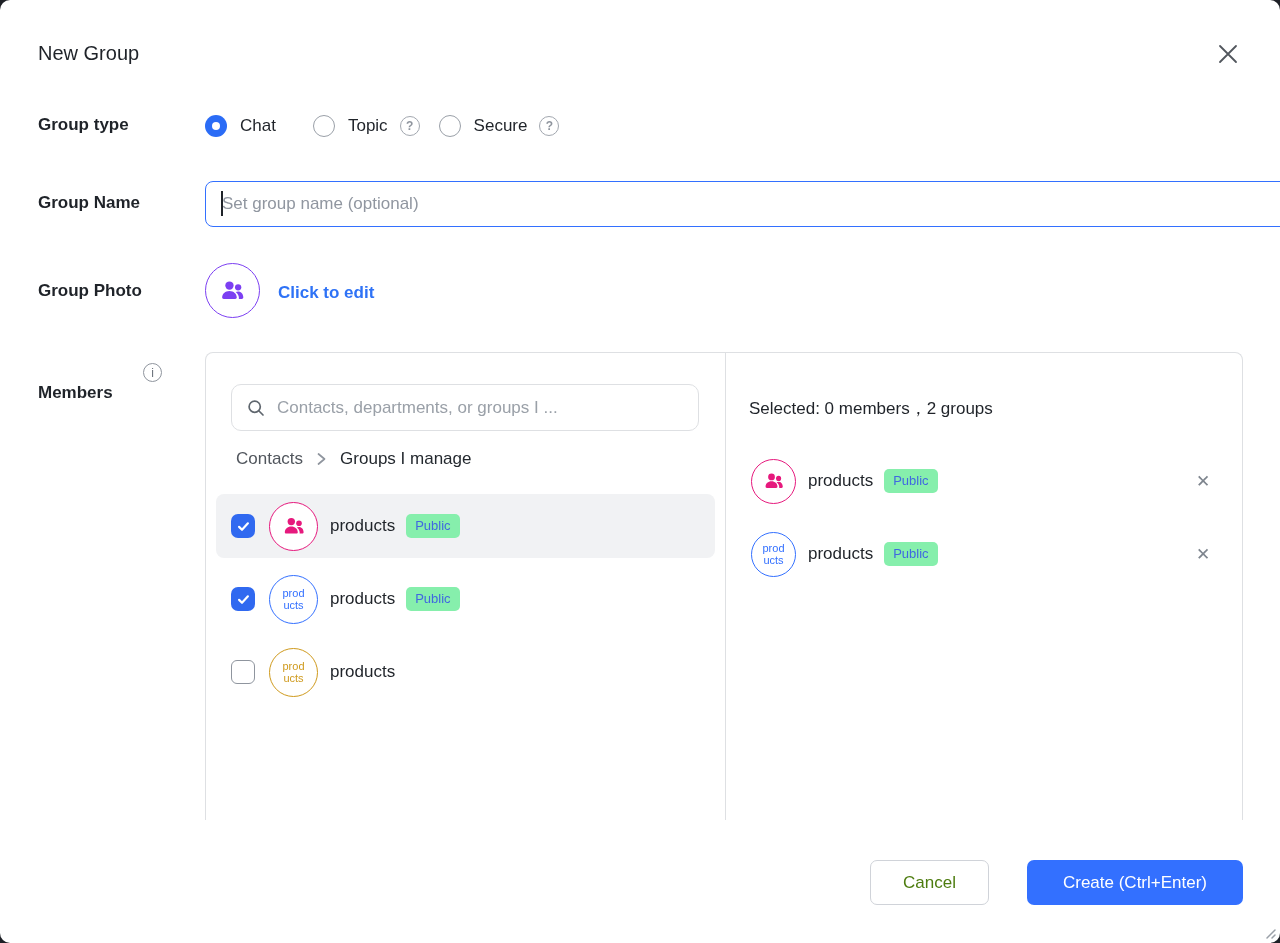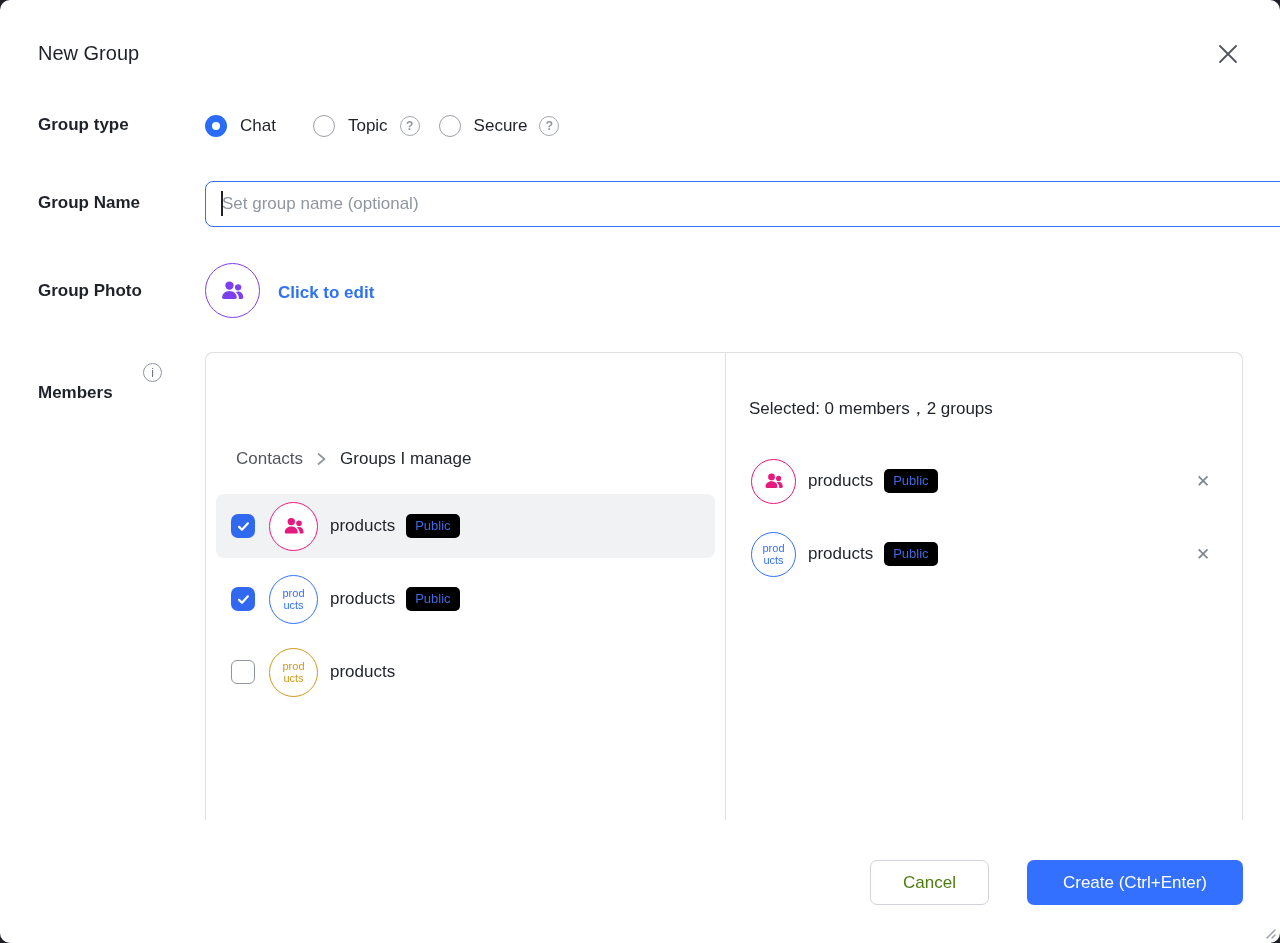--- a/index.html
+++ b/index.html
@@ -134,21 +134,21 @@
     flex:none; line-height:1.1; overflow:hidden;
   }
   .avatar.lg { width:49px; height:49px; margin-right:12px; }
   .avatar.md { width:45px; height:45px; margin-right:12px; }
   .avatar.lg svg { width:24px; height:24px; }
   .avatar.md svg { width:22px; height:22px; }
   .avatar-text span { font-size:11px; display:block; text-align:center; }
   .row-name { font-size:17px; color:#1f2329; }
   .badge {
     margin-left:11px; padding:4px 9px 5px; border-radius:5px;
-    background:#000000; color:#4068e0; font-size:13px; flex:none;
+    background:#86efac; color:#4068e0; font-size:13px; flex:none;
   }
   
   .selected-summary {
     position:absolute; left:543px; top:44px;
     font-size:17px; color:#1f2329;
   }
   .selected-list { position:absolute; left:520px; top:103px; width:518px; }
   .selected-row {
     position:relative; display:flex; align-items:center;
     height:50px; margin-bottom:23px; padding-left:25px;
@@ -220,20 +220,27 @@
   </svg>
 </div>
   <div class="edit-link">Click to edit</div>
 
   <div class="field-label" style="top:361px;margin-top:22px;">Members</div>
   <i class="info-icon">i</i>
 
   <div class="members-panel">
     <div class="panel-divider"></div>
 
+    <div class="search-box">
+      <svg width="20" height="20" viewBox="0 0 20 20">
+        <circle cx="8.7" cy="8.7" r="5.6" fill="none" stroke="#5f666e" stroke-width="1.7"></circle>
+        <line x1="13" y1="13" x2="17" y2="17" stroke="#5f666e" stroke-width="1.7" stroke-linecap="round"></line>
+      </svg>
+      <input class="search-input" type="text" placeholder="Contacts, departments, or groups I ..." style="">
+    </div>
 
     <div class="breadcrumb">
       <span class="crumb-root">Contacts</span>
       <span class="crumb-sep">
         <svg width="11" height="16" viewBox="0 0 11 16">
             <path d="M2.5 3l6 5-6 5" fill="none" stroke="#8f959e" stroke-width="1.7" stroke-linecap="round" stroke-linejoin="round"></path>
           </svg>
       </span>
       <span class="crumb-current">Groups I manage</span>
     </div>

